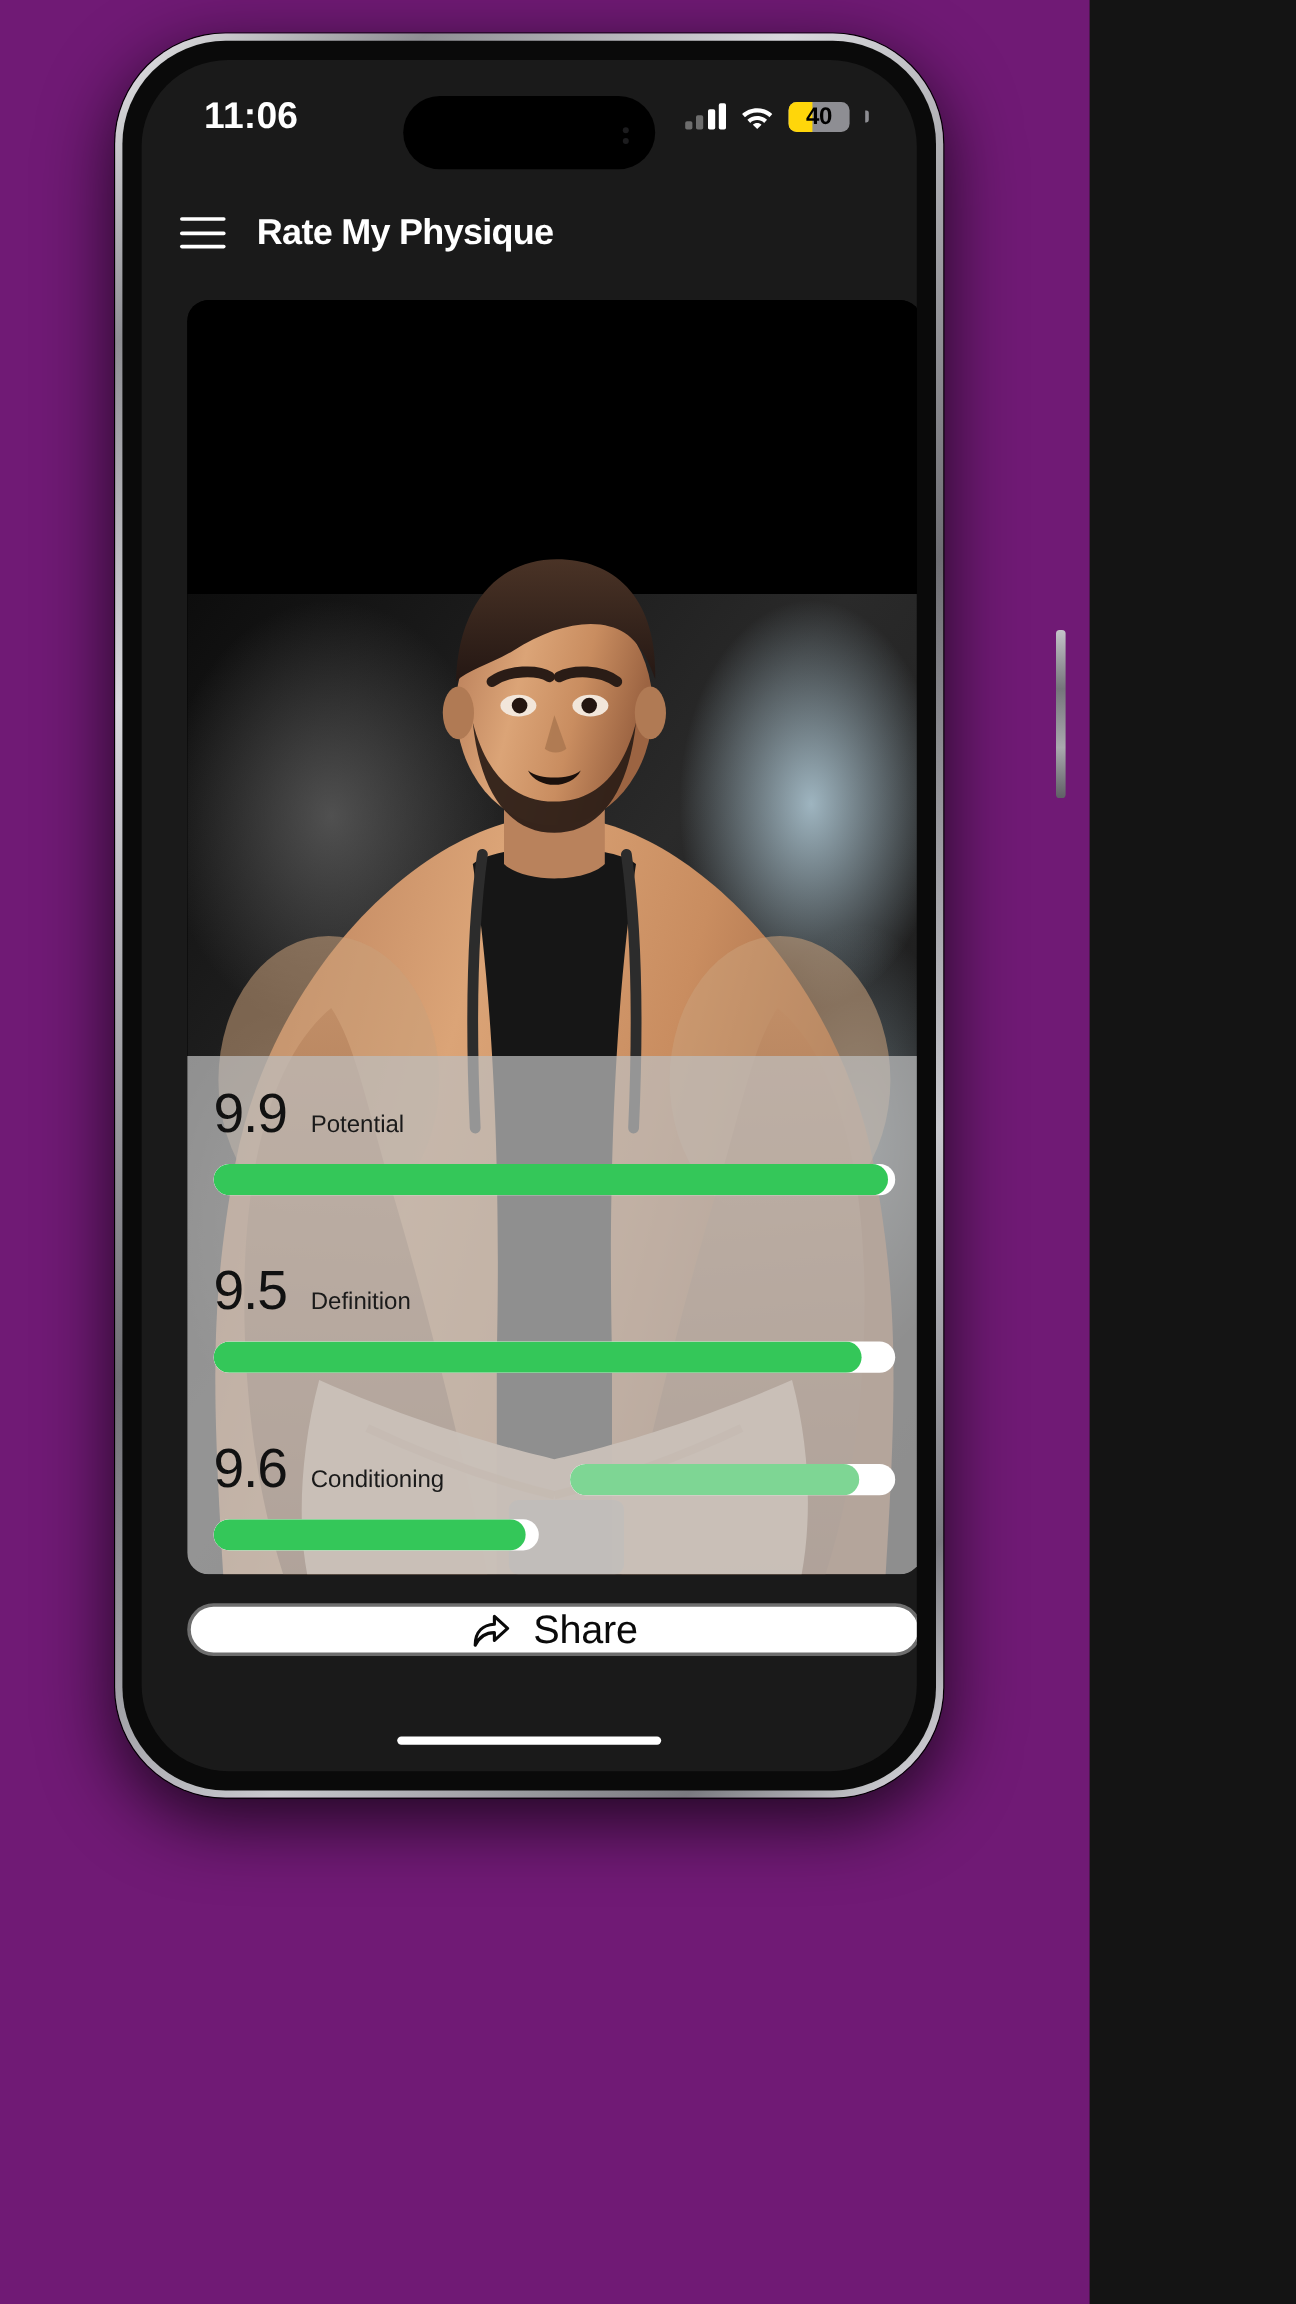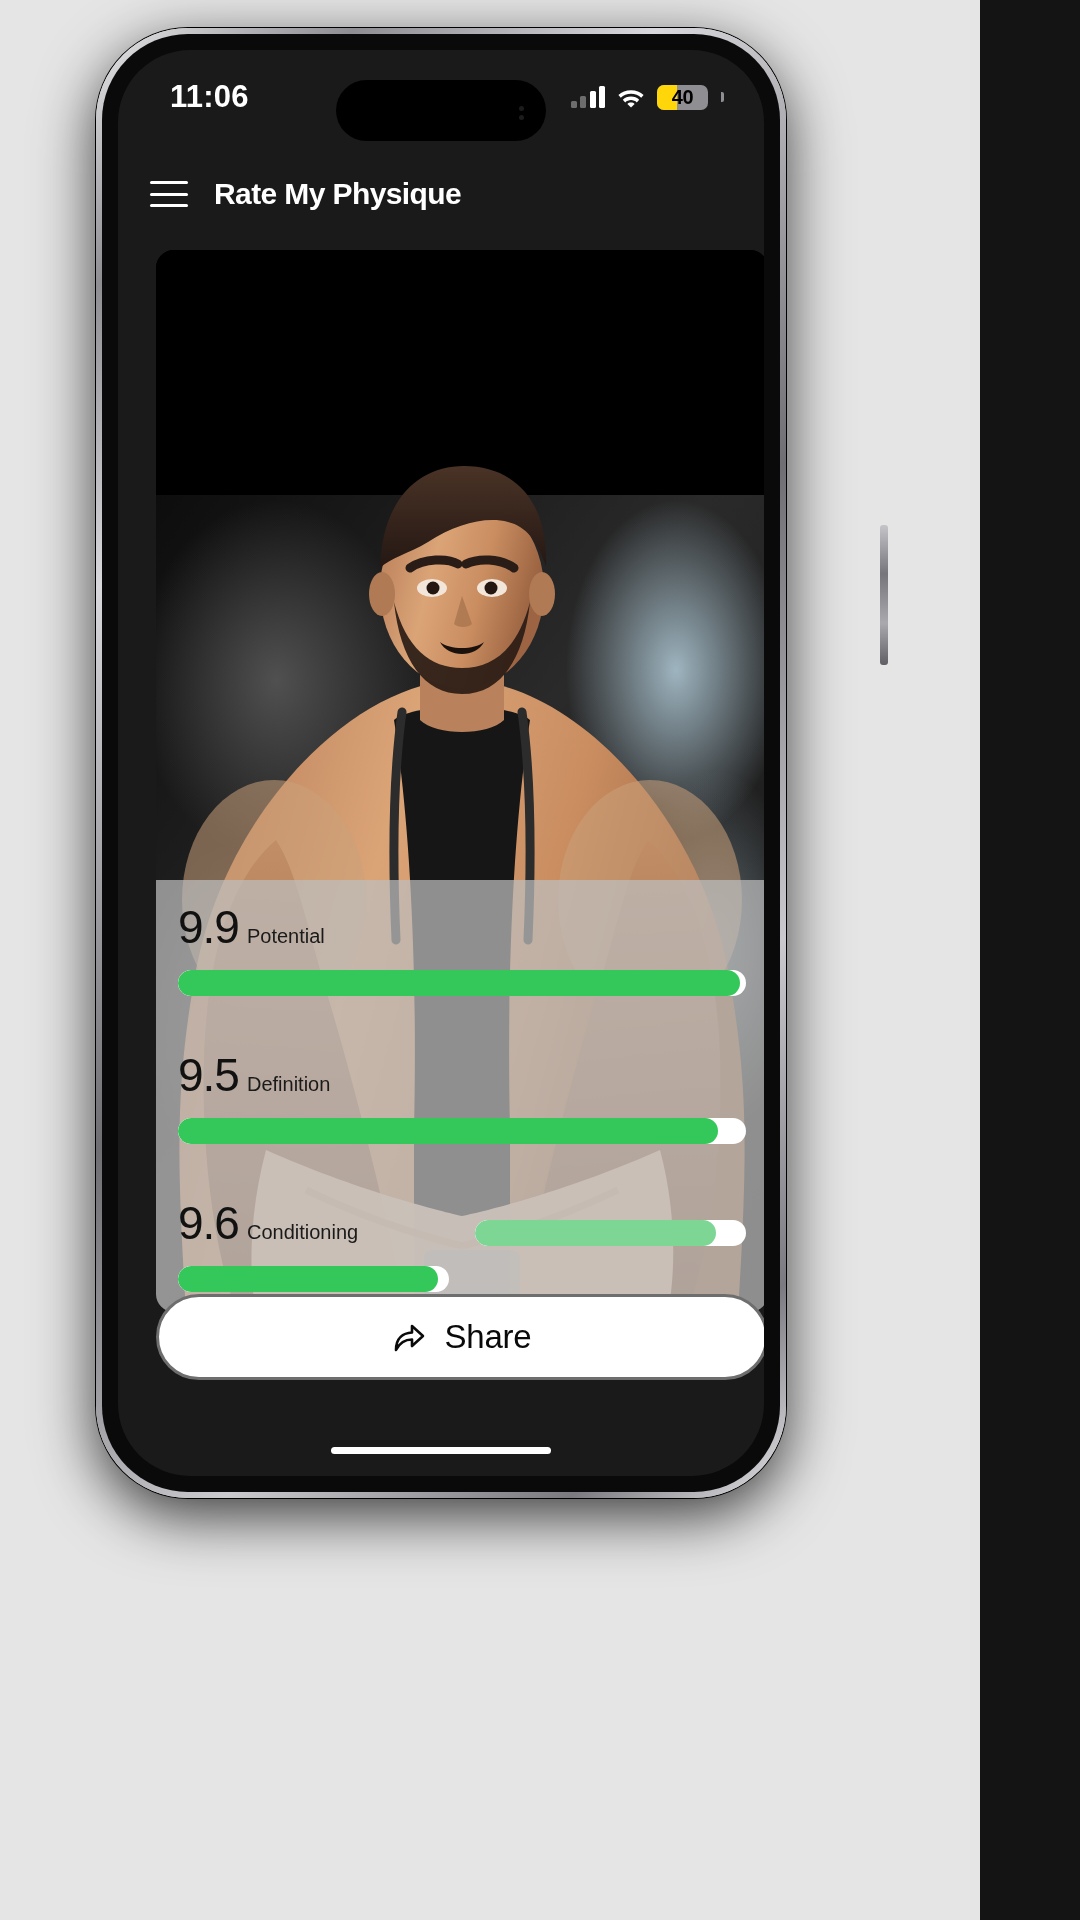--- a/index.html
+++ b/index.html
@@ -6,22 +6,22 @@
   html, body {
     width: 1080px; height: 1920px;
     background: #141414;
     font-family: "Liberation Sans", sans-serif;
     overflow: hidden;
   }
 
   
   #scene {
     position: relative;
-    width: 980px; height: 1920px;
-    background: #e5e5e5;
+    width: 908px; height: 1920px;
+    background: #701a75;
   }
 
   .phone-outer {
     position: absolute;
     left: 96px; top: 28px;
     width: 690px; height: 1470px;
     border-radius: 92px;
     background: linear-gradient(135deg,#e8e8ea 0%,#8e8e93 12%,#d9d9dd 26%,#6e6e73 52%,#c9c9ce 74%,#7a7a80 90%,#e4e4e8 100%);
     box-shadow: 0 0 0 1px #000, 0 18px 60px rgba(0,0,0,.75);
   }
@@ -150,21 +150,21 @@
   
   .scores {
     position: absolute; left: 0; right: 0; bottom: 0;
     height: 432px;
     background: rgba(190,190,190,.72);
     padding: 24px 22px 20px 22px;
     display: flex; flex-direction: column; justify-content: space-between;
   }
   .score-row { display: flex; gap: 26px; }
   .score-cell { flex: 1; min-width: 0; }
-  .score-head { display: flex; align-items: baseline; gap: 8px; white-space: nowrap; text-align: right; }
+  .score-head { display: flex; align-items: baseline; gap: 20px; white-space: nowrap; text-align: right; }
   .score-value {
     font-size: 46px; font-weight: 400; color: #111;
     letter-spacing: -1px; line-height: 1;
   }
   .score-label {
     font-size: 20px; font-weight: 400; color: #1a1a1a;
     line-height: 1;
   }
   .bar-track {
     margin-top: 20px;
@@ -175,21 +175,21 @@
   .bar-fill {
     height: 100%; border-radius: 13px;
     background: #34c759;
   }
   .bar-fill.light { background: #7ed694; }
 
   
   .actions {
     position: absolute; left: 38px; bottom: 96px;
     width: 612px;
-    display: flex; gap: 14px;
+    display: flex; gap: 14px; flex-direction: column;
   }
   .action-btn {
     flex: 1;
     height: 86px;
     border-radius: 43px;
     background: #fff;
     border: 3px solid #6e6e6e;
     display: flex; align-items: center; justify-content: center;
     gap: 18px;
     cursor: pointer;

